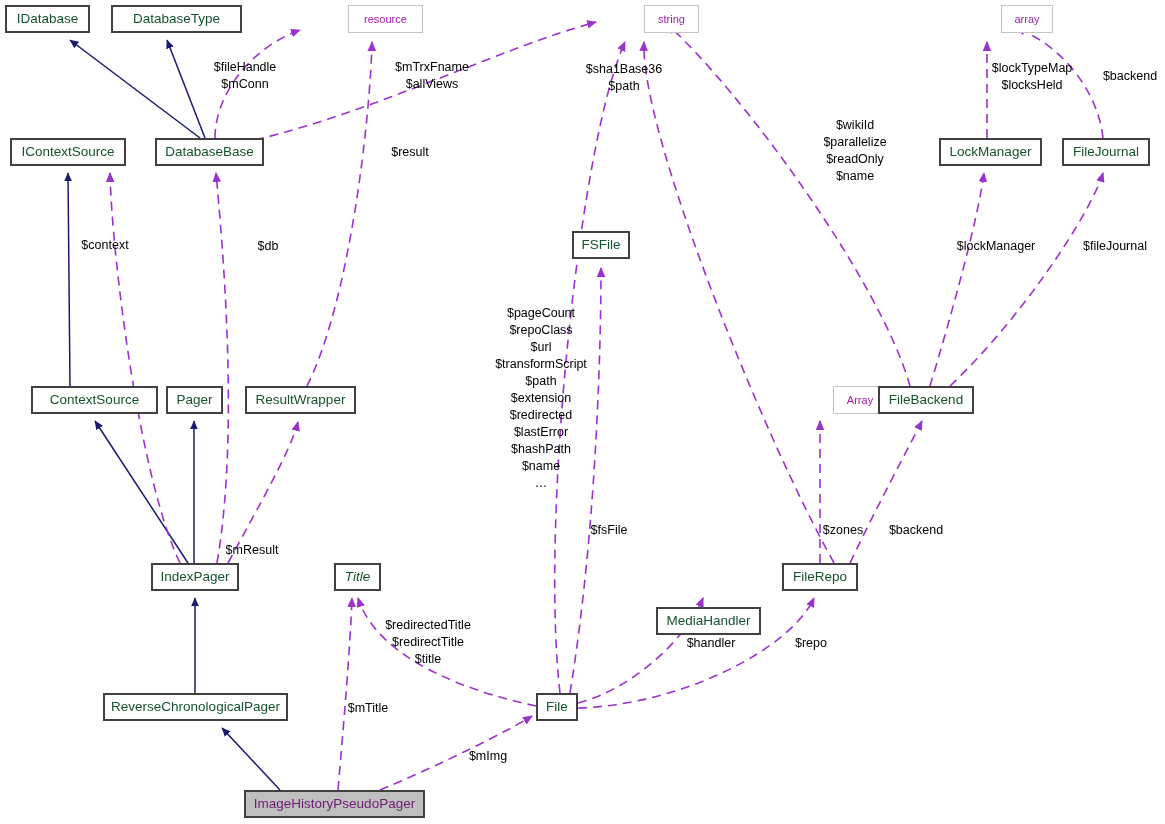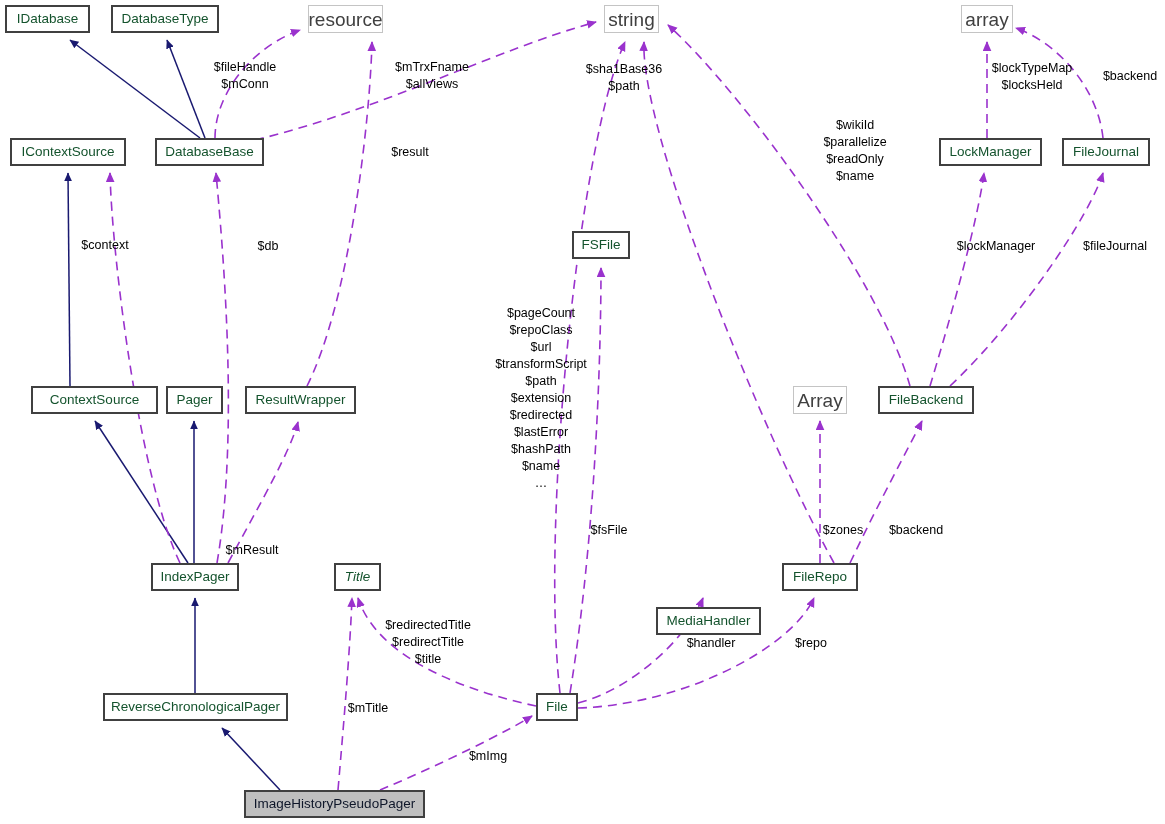--- a/index.html
+++ b/index.html
@@ -5,23 +5,23 @@
   html,body{margin:0;padding:0;background:#ffffff;}
   body{width:1165px;height:824px;position:relative;overflow:hidden;
        font-family:"Liberation Sans","DejaVu Sans",sans-serif;}
   #canvas{position:absolute;left:0;top:0;width:1165px;height:824px;}
   svg#edges{position:absolute;left:0;top:0;width:1165px;height:824px;}
   .node{position:absolute;box-sizing:border-box;display:flex;align-items:center;
         justify-content:center;background:#ffffff;white-space:nowrap;}
   .node span{display:block;line-height:1;}
   .cls{border:1px solid #404040;box-shadow:0 0 0 1px #404040 inset;
        font-size:13.5px;color:#14532d;}
-  .builtin{border:1px solid #c4c4c4;font-size:19px;color:#404040;background:#fff;}
+  .builtin{border:1px solid #c4c4c4;font-size:11px;color:#a21caf;background:#fff;margin-left:40px;}
   .focus{border:1px solid #404040;box-shadow:0 0 0 1px #404040 inset;
-         background:#bfbfbf;font-size:13.5px;color:#0f172a;}
+         background:#bfbfbf;font-size:13.5px;color:#701a75;}
   .elabel{position:absolute;font-size:12.5px;color:#000;white-space:nowrap;
           line-height:17px;text-align:center;}
 </style>
 </head>
 <body>
 
 <div id="canvas">
 
 <svg id="edges" viewBox="0 0 1165 824" xmlns="http://www.w3.org/2000/svg">
   <defs>
@@ -64,21 +64,21 @@
     <path d="M987,138 L987,42"></path>
     <path d="M1103,138 C1098,90 1060,44 1016,28"></path>
     <path d="M338,790 C344,720 350,650 352,598"></path>
     <path d="M380,790 C440,765 510,730 532,716"></path>
   </g>
 </svg>
 
 <div class="node cls" style="left:5px;top:5px;width:85px;height:28px;">
   <span>IDatabase</span>
 </div>
-<div class="node cls" style="left:111px;top:5px;width:108px;height:28px;">
+<div class="node cls" style="left:111px;top:5px;width:131px;height:28px;">
   <span>DatabaseType</span>
 </div>
 <div class="node builtin" style="left:308px;top:5px;width:75px;height:28px;">
   <span>resource</span>
 </div>
 <div class="node builtin" style="left:604px;top:5px;width:55px;height:28px;">
   <span>string</span>
 </div>
 <div class="node builtin" style="left:961px;top:5px;width:52px;height:28px;">
   <span>array</span>

